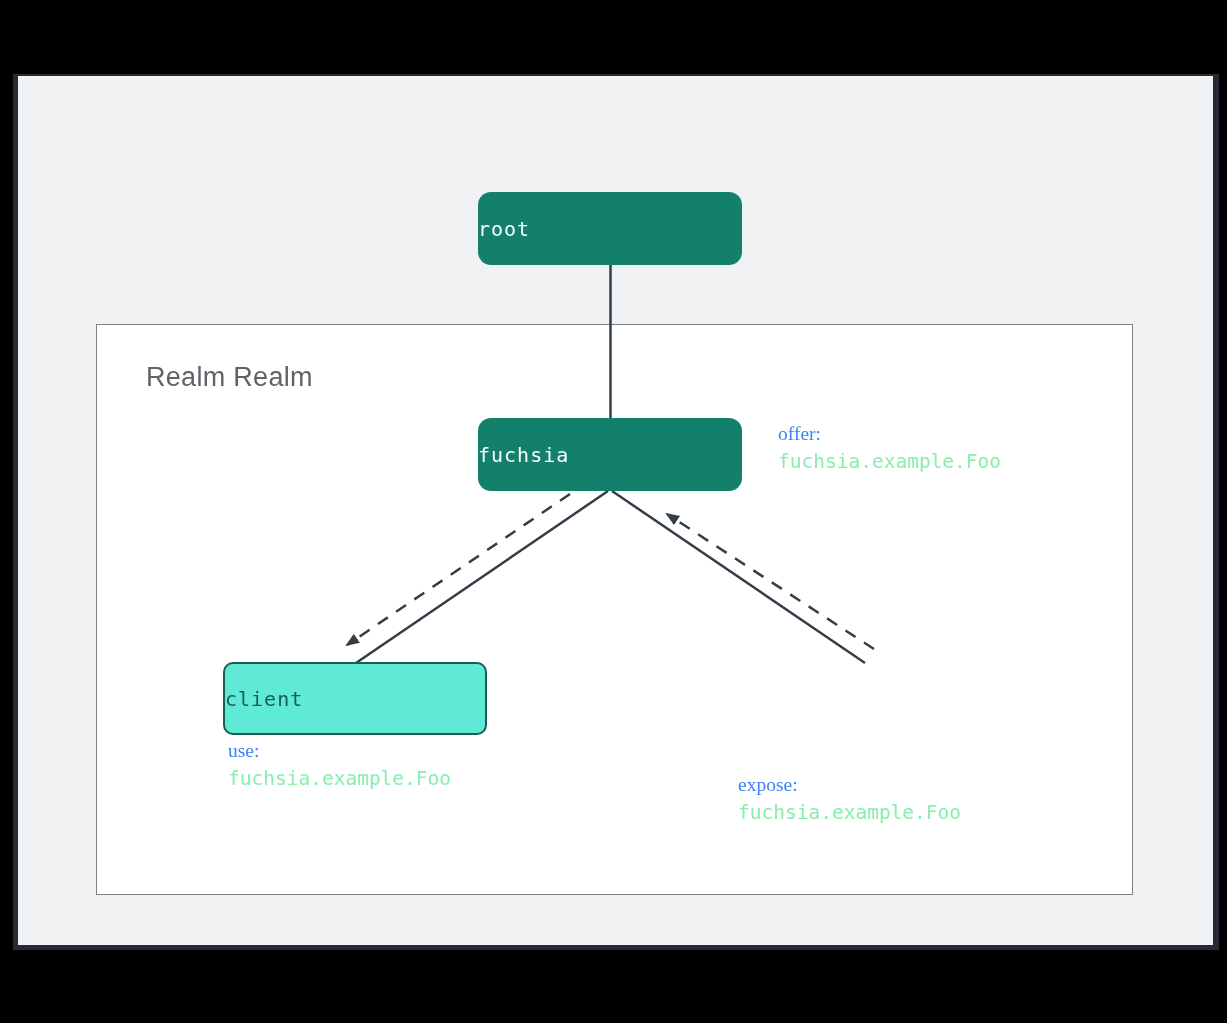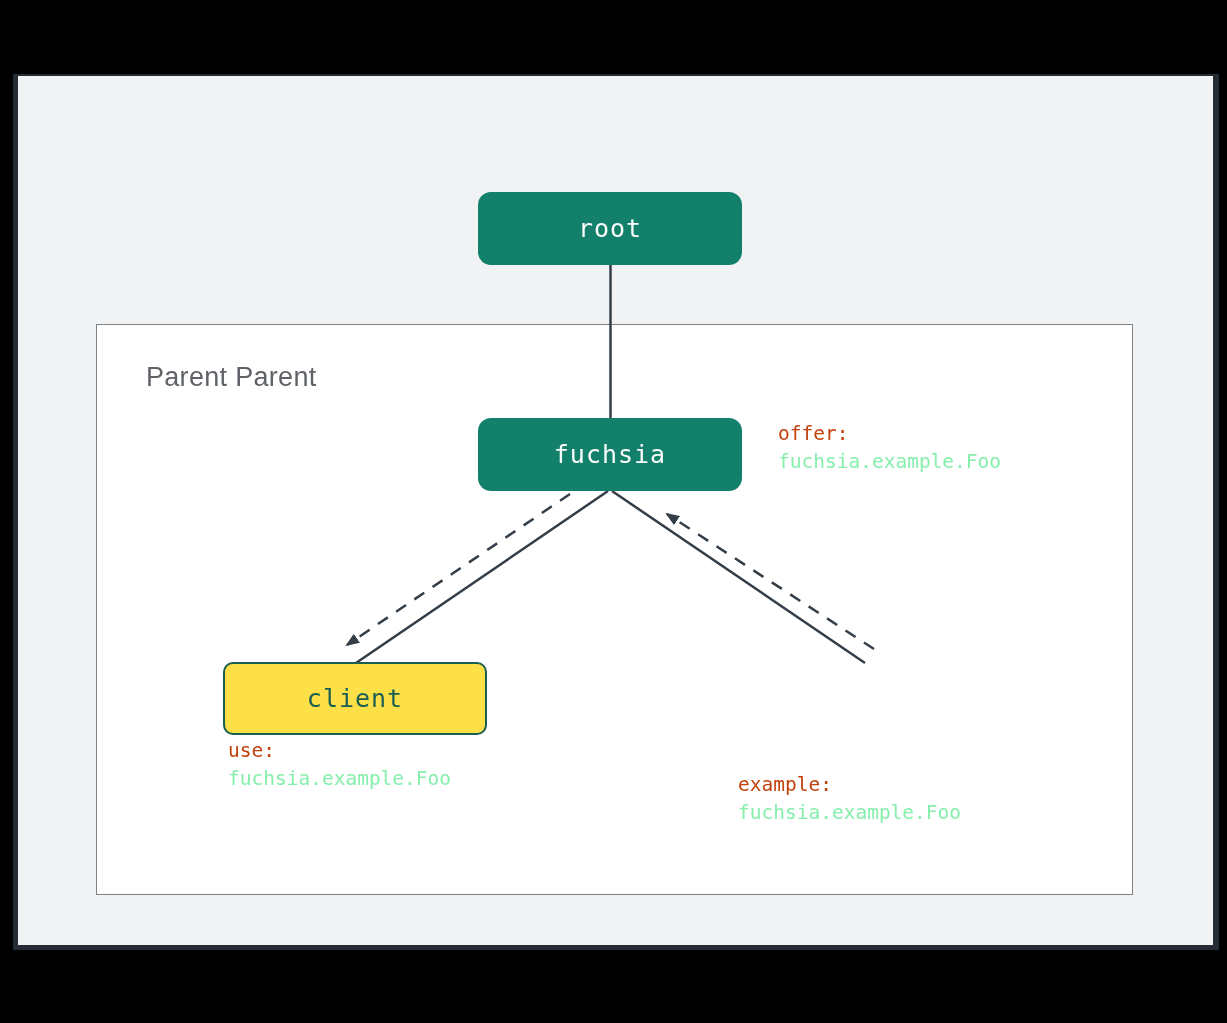--- a/index.html
+++ b/index.html
@@ -44,64 +44,63 @@
     z-index: 2;
     pointer-events: none;
   }
   .node {
     position: absolute;
     width: 264px; height: 73px;
     box-sizing: border-box;
     border-radius: 13px;
     display: flex;
     align-items: center;
-    justify-content: center;
     font-family: "DejaVu Sans Mono", "Liberation Mono", monospace;
-    font-size: 25px;
+    font-size: 20px;
     font-weight: 500;
     letter-spacing: 1px;
     z-index: 3;
   }
   .node.solid {
     background: #12806A;
     color: #FAFBFB;
   }
   .node.outline {
-    background: #fde047;
+    background: #5eead4;
     border: 2px solid #1A5E52;
     color: #1A5E52;
     border-radius: 10px;
   }
   .annot {
     position: absolute;
     font-family: "DejaVu Sans Mono", "Liberation Mono", monospace;
     font-size: 19.5px;
     line-height: 28px;
     z-index: 3;
     white-space: nowrap;
   }
-  .annot .verb { color: #c2410c; }
+  .annot .verb { color: #3b82f6; font-family: Liberation Serif, serif; }
   .annot .cap  { color: #86efac; }
   .pos-root     { left: 478px; top: 192px; }
   .pos-parent   { left: 478px; top: 418px; }
   .pos-client   { left: 223px; top: 662px; }
   .pos-provider { left: 733px; top: 662px; }
   .pos-offer    { left: 778px; top: 420px; }
   .pos-use      { left: 228px; top: 737px; }
   .pos-expose   { left: 738px; top: 771px; }
 </style>
 </head>
 <body>
 
 <div class="stage">
 
   <div class="window"></div>
 
   <div class="realm"></div>
-  <div class="realm-label">Parent Parent</div>
+  <div class="realm-label">Realm Realm</div>
 
   <svg class="edges" viewBox="0 0 1227 1023" xmlns="http://www.w3.org/2000/svg">
     <defs>
       <marker id="arrowhead" markerUnits="userSpaceOnUse" markerWidth="16" markerHeight="13" refX="12" refY="5.5" orient="auto">
         <path d="M0,0 L14,5.5 L0,11 Z" fill="#333E48"></path>
       </marker>
     </defs>
     <line x1="610.5" y1="265" x2="610.5" y2="419" stroke="#333E48" stroke-width="2.5"></line>
     <line x1="608" y1="491" x2="356" y2="663" stroke="#333E48" stroke-width="2.5"></line>
     <line x1="612" y1="491" x2="865" y2="663" stroke="#333E48" stroke-width="2.5"></line>
@@ -126,17 +125,17 @@
     <div class="verb">offer:</div>
     <div class="cap">fuchsia.example.Foo</div>
   </div>
 
   <div class="annot pos-use">
     <div class="verb">use:</div>
     <div class="cap">fuchsia.example.Foo</div>
   </div>
 
   <div class="annot pos-expose">
-    <div class="verb">example:</div>
+    <div class="verb">expose:</div>
     <div class="cap">fuchsia.example.Foo</div>
   </div>
 
 </div>
 
 </body></html>

